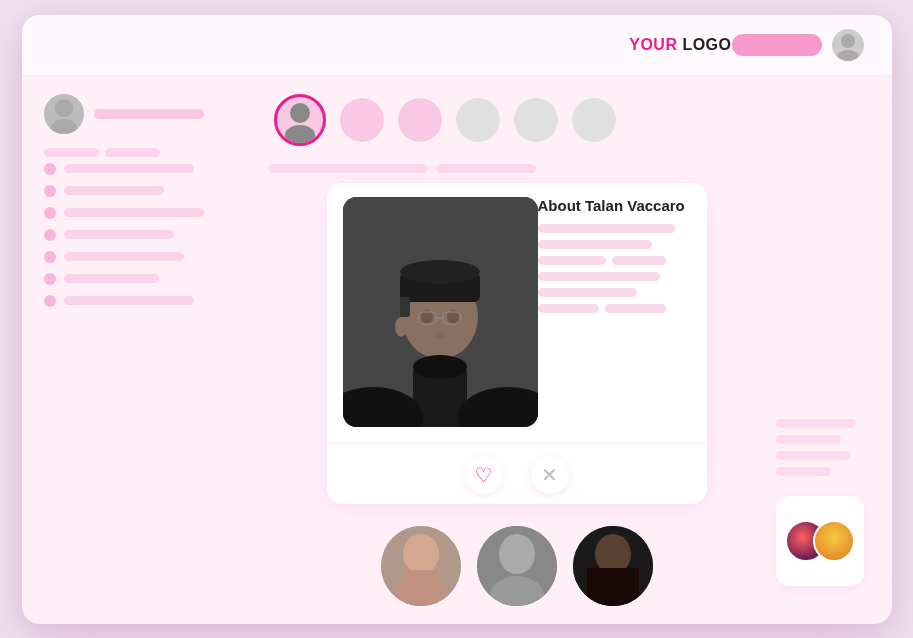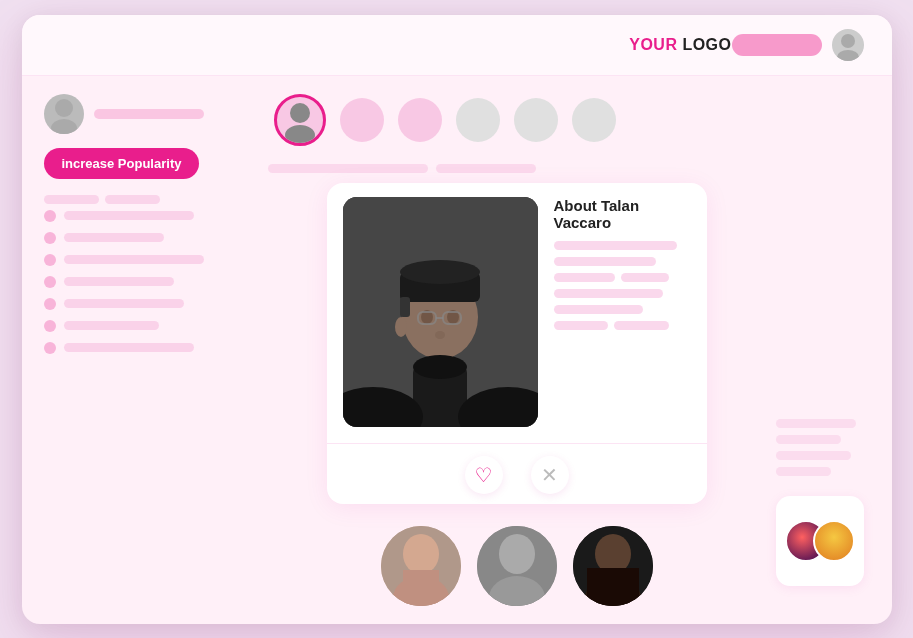--- a/index.html
+++ b/index.html
@@ -198,21 +198,20 @@
     .profile-card-image {
       width: 195px;
       height: 230px;
       border-radius: 14px;
       overflow: hidden;
       flex-shrink: 0;
       background: #333;
     }
     .card-inner {
       display: flex;
-      gap: 16px;
       padding: 14px 16px 16px 16px;
     }
     .card-info {
       flex: 1;
       display: flex;
       flex-direction: column;
       gap: 10px;
     }
     .card-name {
       font-size: 15px;
@@ -346,21 +345,20 @@
     <div class="sidebar">
       <div class="sidebar-user">
         <div class="sidebar-avatar">
           <svg width="40" height="40" viewBox="0 0 40 40">
               <circle cx="20" cy="14" r="9" fill="#aaa"></circle>
               <ellipse cx="20" cy="34" rx="13" ry="9" fill="#aaa"></ellipse>
             </svg>
         </div>
         <div class="sidebar-username-bar"></div>
       </div>
-      <button class="increase-popularity-btn">increase Popularity</button>
       <div class="sidebar-row-btns">
         <div class="sidebar-small-btn" style="width:55px;"></div>
         <div class="sidebar-small-btn" style="width:55px;"></div>
       </div>
       <div class="sidebar-list">
         <div class="sidebar-list-item">
           <div class="sidebar-dot"></div>
           <div class="sidebar-bar" style="width:130px;"></div>
         </div>
         <div class="sidebar-list-item">

